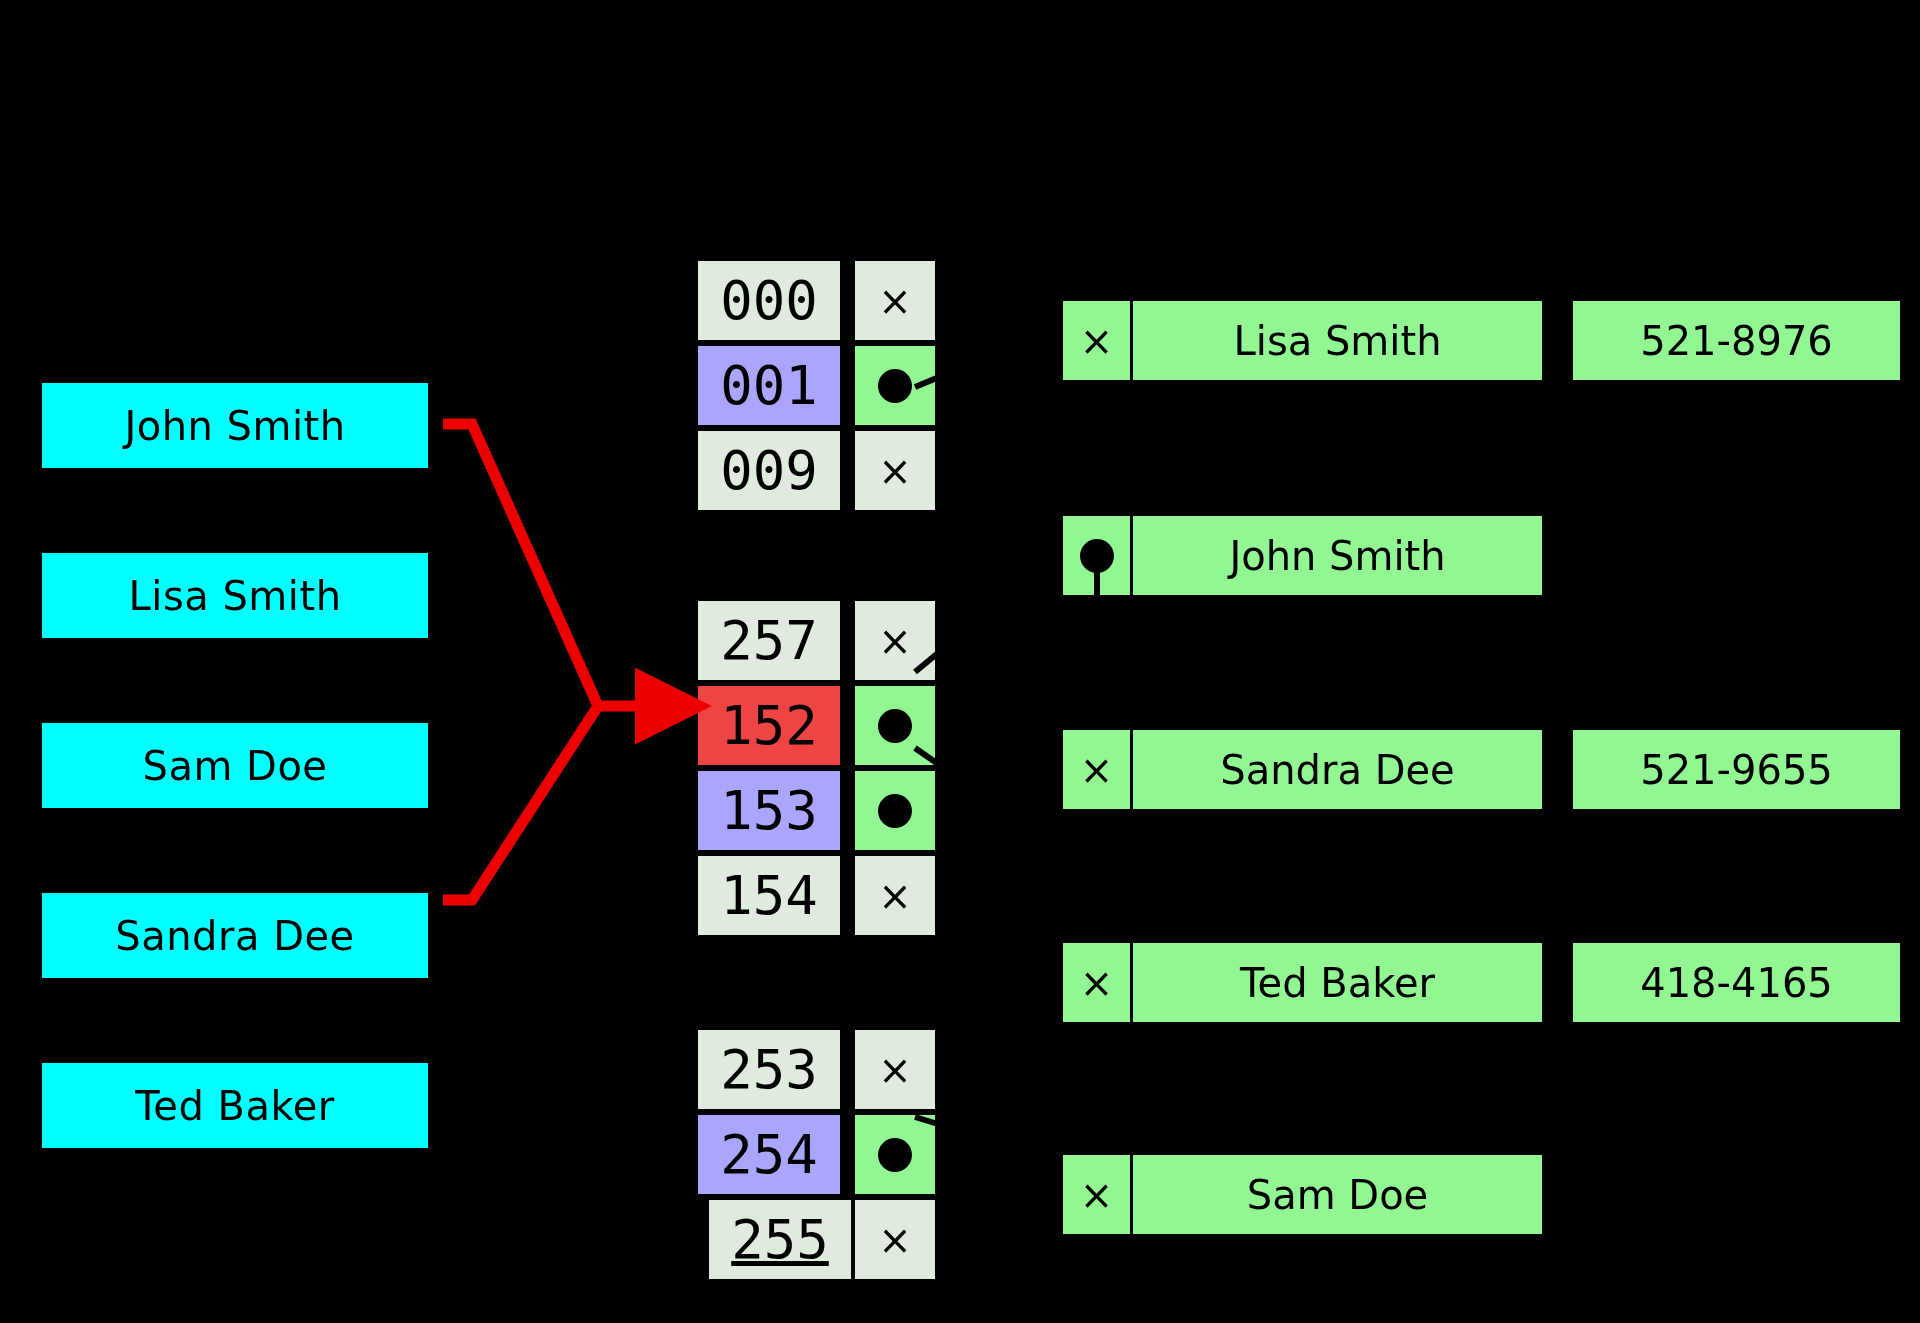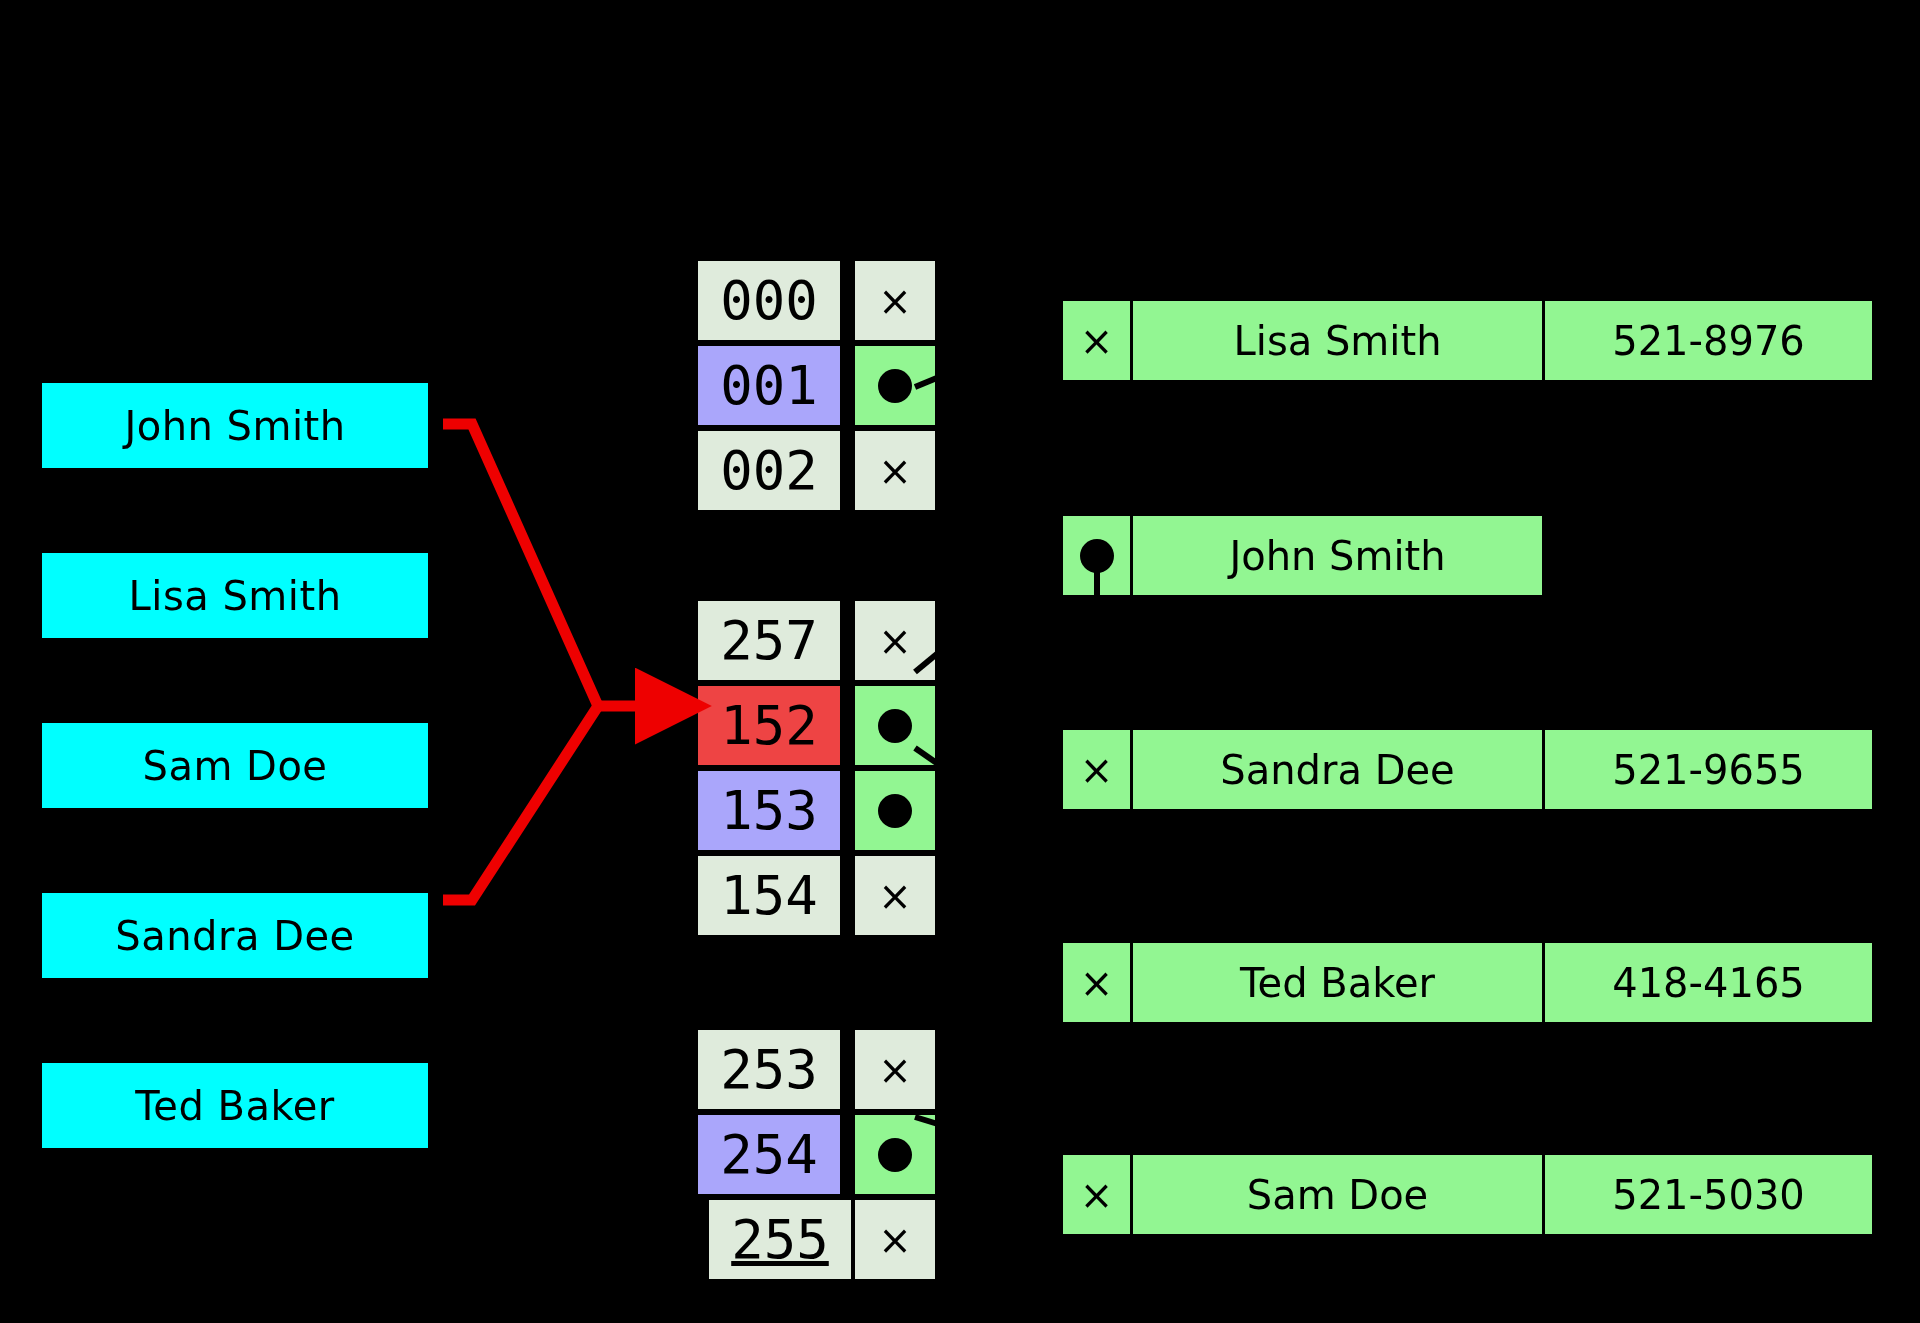--- a/index.html
+++ b/index.html
@@ -51,21 +51,21 @@
     background:#92F692;color:#000;
     display:flex;align-items:center;justify-content:center;
     font-size:40px;
     border:3px solid #000;
     box-sizing:border-box;
     margin-right:-3px;
     white-space:nowrap;
   }
   .rec-flag{width:73px;}
   .rec-name{width:415px;}
-  .rec-phone{width:333px;}
+  .rec-phone{width:333px;margin-left:28px;}
 
   svg.overlay{position:absolute;left:0;top:0;width:1920px;height:1323px;pointer-events:none;}
 </style>
 </head>
 <body>
 
 <div id="stage">
 
   <div id="keys-col">
       <div class="key-box" style="left: 42px; top: 383px; width: 386px; height: 85px;">
@@ -92,21 +92,21 @@
       <div class="bucket-ptr" style="left: 852px; top: 258px; width: 86px; height: 85px;">
         <span class="xmark">×</span>
       </div>
       <div class="bucket-index used" style="left: 695px; top: 343px; width: 148px; height: 85px;">
         <span>001</span>
       </div>
       <div class="bucket-ptr filled" style="left: 852px; top: 343px; width: 86px; height: 85px;">
         <span class="dot"></span>
       </div>
       <div class="bucket-index empty" style="left: 695px; top: 428px; width: 148px; height: 85px;">
-        <span>002</span>
+        <span>009</span>
       </div>
       <div class="bucket-ptr" style="left: 852px; top: 428px; width: 86px; height: 85px;">
         <span class="xmark">×</span>
       </div>
       <div class="bucket-index empty" style="left: 695px; top: 598px; width: 148px; height: 85px;">
         <span>257</span>
       </div>
       <div class="bucket-ptr" style="left: 852px; top: 598px; width: 86px; height: 85px;">
         <span class="xmark">×</span>
       </div>
@@ -189,23 +189,20 @@
         <div class="rec-cell rec-phone">
           <span>418-4165</span>
         </div>
       </div>
       <div class="record" style="left: 1060px; top: 1152px; height: 85px;">
         <div class="rec-cell rec-flag">
           <span class="xmark">×</span>
         </div>
         <div class="rec-cell rec-name">
           <span>Sam Doe</span>
-        </div>
-        <div class="rec-cell rec-phone">
-          <span>521-5030</span>
         </div>
       </div>
     </div>
 
   <svg class="overlay" viewBox="0 0 1920 1323">
     <defs>
       <marker id="redhead" markerWidth="7" markerHeight="7" refX="1.2" refY="3.5" orient="auto" markerUnits="strokeWidth">
         <polygon points="0,0 7,3.5 0,7" fill="#EE0000"></polygon>
       </marker>
     </defs>

